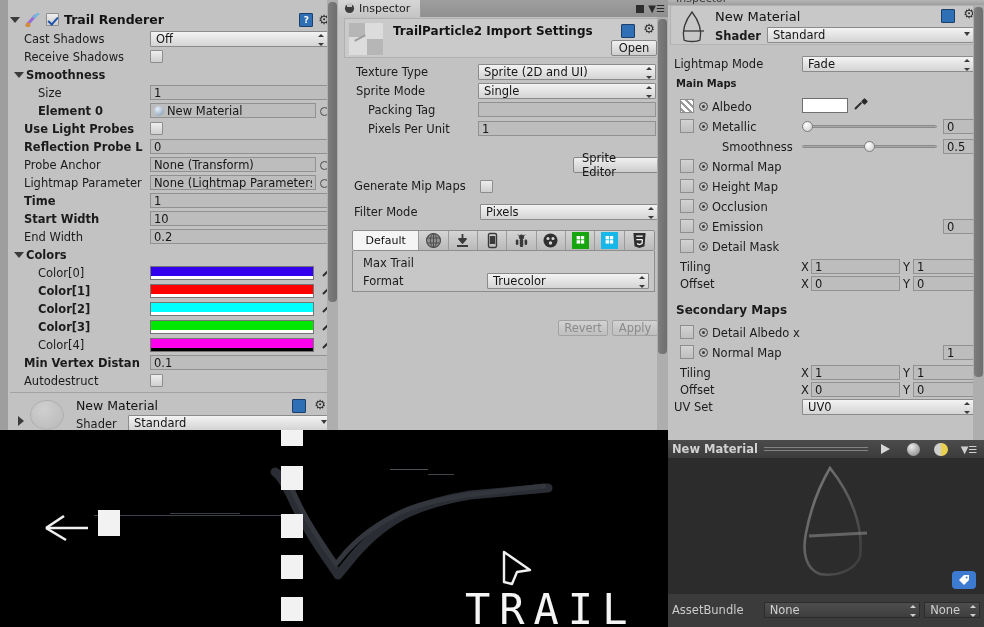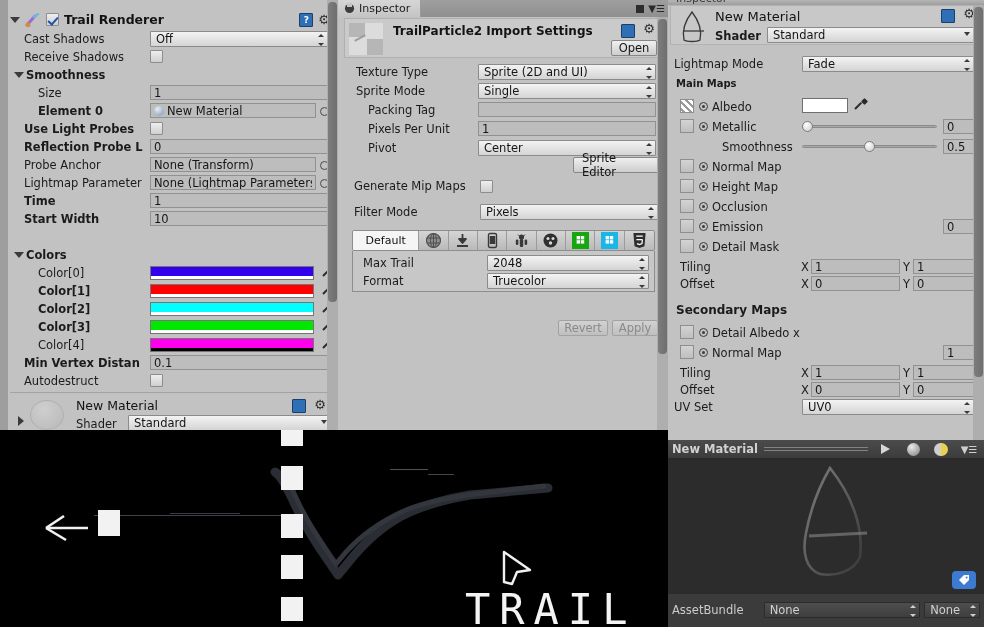--- a/index.html
+++ b/index.html
@@ -269,20 +269,24 @@
           <span style="position:absolute;left:310px;top:5px;width:9px;height:9px;border:1px solid #4a4a4a;border-radius:50%;"></span>
         </div>
         <div class="row" style="position:absolute;left:0;top:162px;width:322px;height:18px;">
           <span class="lbl b" style="position:absolute;left:14px;top:2px;width:124px;">Time</span>
           <div class="field" style="position:absolute;left:140px;top:1px;width:178px;">1</div>
         </div>
         <div class="row" style="position:absolute;left:0;top:180px;width:322px;height:18px;">
           <span class="lbl b" style="position:absolute;left:14px;top:2px;width:124px;">Start Width</span>
           <div class="field" style="position:absolute;left:140px;top:1px;width:178px;">10</div>
         </div>
+        <div class="row" style="position:absolute;left:0;top:198px;width:322px;height:18px;">
+          <span class="lbl" style="position:absolute;left:14px;top:2px;width:124px;">End Width</span>
+          <div class="field" style="position:absolute;left:140px;top:1px;width:178px;">0.2</div>
+        </div>
         <div class="row" style="position:absolute;left:0;top:216px;width:322px;height:18px;">
           <span class="foldout" style="position:absolute;left:4px;top:6px;"></span>
           <span class="lbl b" style="position:absolute;left:16px;top:2px;width:120px;">Colors</span>
         </div>
         <div class="row" style="position:absolute;left:0;top:234px;width:322px;height:18px;">
           <span class="lbl" style="position:absolute;left:28px;top:2px;width:110px;">Color[0]</span>
           <div class="colorfield" style="position:absolute;left:140px;top:2px;width:164px;">
             <div class="swatch" style="background:#3300ee;"></div>
             <div class="alpha" style="background:#ffffff;"></div>
           </div>
@@ -404,30 +408,20 @@
           </div>
         </div>
         <div class="row" style="position:absolute;left:0;top:38px;width:318px;height:19px;">
           <span class="lbl" style="position:absolute;left:24px;top:3px;width:106px;">Packing Tag</span>
           <div class="field" style="position:absolute;left:134px;top:2px;width:178px;"></div>
         </div>
         <div class="row" style="position:absolute;left:0;top:57px;width:318px;height:19px;">
           <span class="lbl" style="position:absolute;left:24px;top:3px;width:106px;">Pixels Per Unit</span>
           <div class="field" style="position:absolute;left:134px;top:2px;width:178px;">1</div>
         </div>
-        <div class="row" style="position:absolute;left:0;top:76px;width:318px;height:19px;">
-          <span class="lbl" style="position:absolute;left:24px;top:3px;width:106px;">Pivot</span>
-          <div class="popup dual" style="position:absolute;left:134px;top:2px;width:178px;">
-            <span>Center</span>
-            <span class="arrows">
-              <i class="up"></i>
-              <i class="dn"></i>
-            </span>
-          </div>
-        </div>
       </div>
 
     <div class="btn" style="position:absolute;right:9px;top:157px;width:86px;">Sprite Editor</div>
 
     <div class="row" style="position:absolute;left:16px;top:177px;width:310px;">
       <span class="lbl" style="width:126px;">Generate Mip Maps</span>
       <span class="cbx"></span>
     </div>
 
     <div class="row" style="position:absolute;left:16px;top:203px;width:310px;">
@@ -519,27 +513,20 @@
             </svg>
           </span>
         </div>
       </div>
 
     <div style="position:absolute;left:14px;top:251px;width:303px;height:41px;
                 background:#c7c7c7;border:1px solid #8d8d8d;border-top:none;">
       <div id="plat-rows" style="position:absolute;left:6px;top:3px;width:292px;">
           <div class="row" style="position:absolute;left:0;top:0px;width:292px;height:18px;">
             <span class="lbl" style="position:absolute;left:4px;top:2px;width:122px;">Max Trail</span>
-            <div class="popup dual" style="position:absolute;left:128px;top:1px;width:162px;">
-              <span>2048</span>
-              <span class="arrows">
-                <i class="up"></i>
-                <i class="dn"></i>
-              </span>
-            </div>
           </div>
           <div class="row" style="position:absolute;left:0;top:18px;width:292px;height:18px;">
             <span class="lbl" style="position:absolute;left:4px;top:2px;width:122px;">Format</span>
             <div class="popup dual" style="position:absolute;left:128px;top:1px;width:162px;">
               <span>Truecolor</span>
               <span class="arrows">
                 <i class="up"></i>
                 <i class="dn"></i>
               </span>
             </div>

